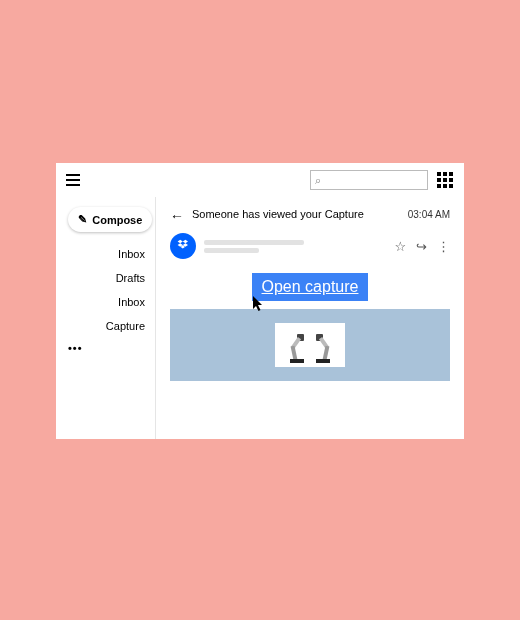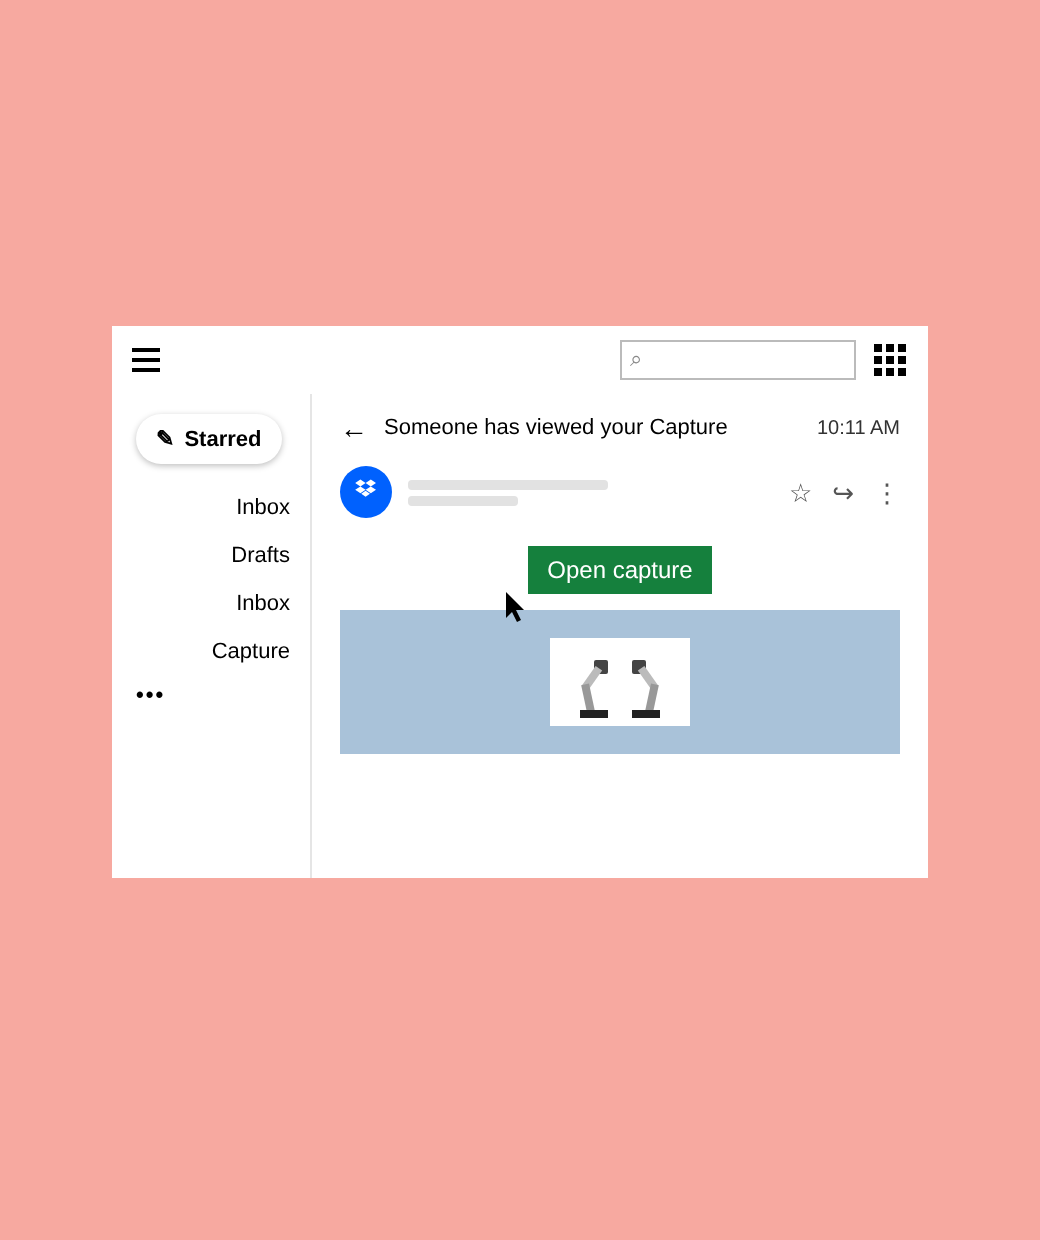--- a/index.html
+++ b/index.html
@@ -170,26 +170,27 @@
     color: #555;
     font-size: 13px;
   }
   .msg-actions span { cursor: pointer; }
   .open-btn-row {
     display: flex;
     justify-content: center;
     margin-top: 14px;
   }
   .open-btn {
-    background: #15803d;
+    background: #3b82f6;
     color: #fff;
     border: none;
-    font-size: 12px;
+    font-size: 16px;
     padding: 5px 10px;
     cursor: pointer;
+    text-decoration: underline;
   }
   .preview {
     margin-top: 8px;
     height: 72px;
     background: #a9c2d9;
     display: flex;
     align-items: center;
     justify-content: center;
   }
   .preview-inner {
@@ -264,35 +265,35 @@
         <span></span>
         <span></span>
     </div>
   </div>
 
   <div class="body">
 
     <div class="sidebar">
       <button class="compose-btn">
         <span>✎</span>
-        <span>Starred</span>
+        <span>Compose</span>
       </button>
       <div class="sidebar-item">Inbox</div>
       <div class="sidebar-item">Drafts</div>
       <div class="sidebar-item">Inbox</div>
       <div class="sidebar-item">Capture</div>
       <div class="more-dots">•••</div>
     </div>
 
     <div class="main">
 
       <div class="msg-header">
         <span class="back-arrow">←</span>
         <span class="msg-subject">Someone has viewed your Capture</span>
-        <span class="msg-time">10:11 AM</span>
+        <span class="msg-time">03:04 AM</span>
       </div>
 
       <div class="sender-row">
         <div class="avatar">
           <svg class="dropbox-logo" viewBox="0 0 24 24">
             <path fill="#fff" d="M6 2 L12 6 L6 10 L0 6 Z M18 2 L24 6 L18 10 L12 6 Z M6 10 L12 14 L6 18 L0 14 Z M18 10 L24 14 L18 18 L12 14 Z M12 15 L17 18.5 L12 22 L7 18.5 Z" transform="scale(0.65) translate(6,2)"></path>
           </svg>
         </div>
         <div class="sender-lines">
           <div class="ph-line a"></div>

